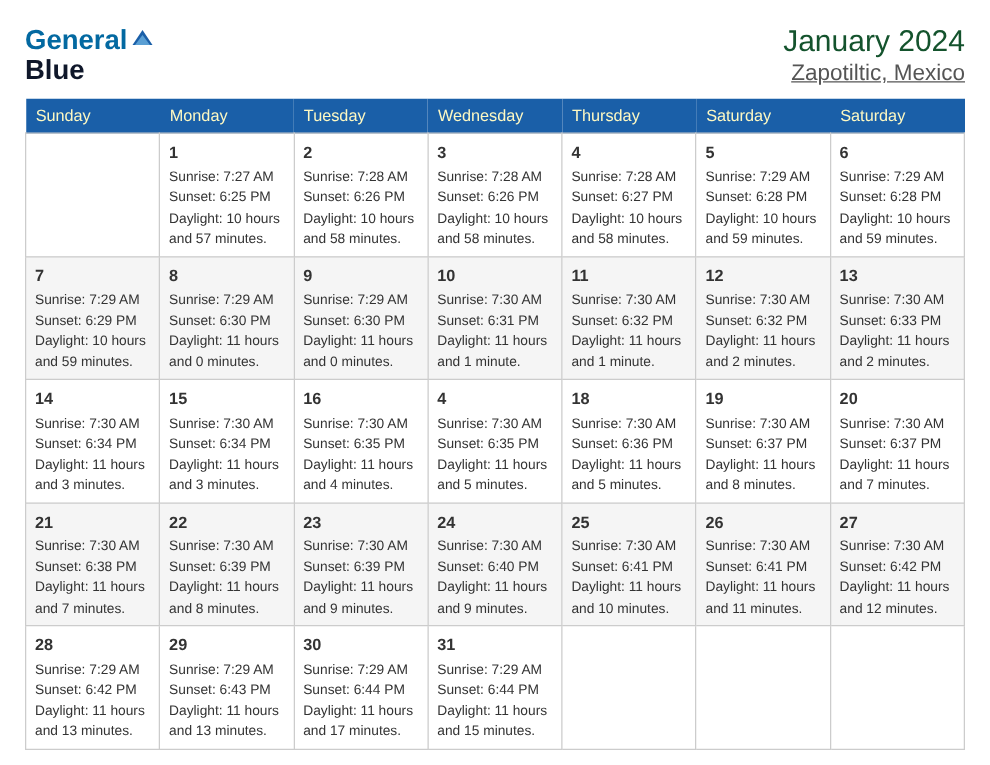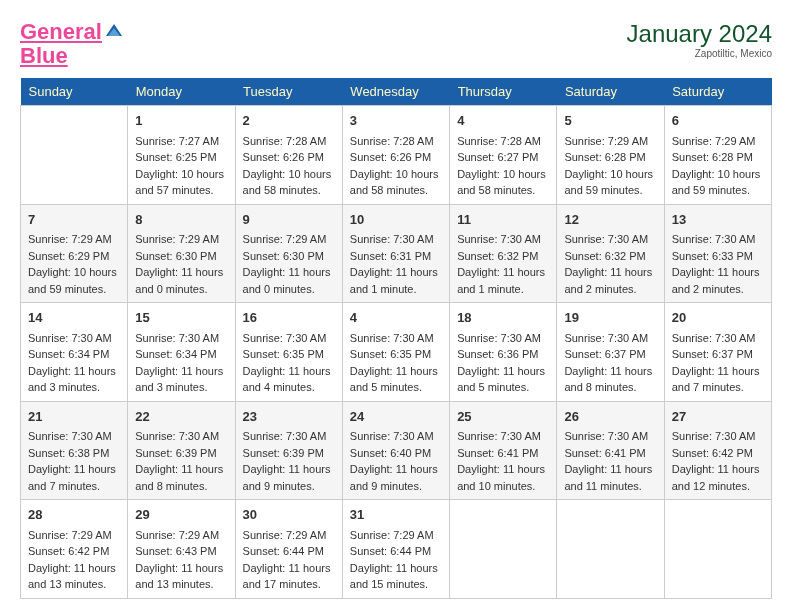--- a/index.html
+++ b/index.html
@@ -18,38 +18,39 @@
     }
     .logo {
       display: flex;
       align-items: center;
     }
     .logo-text {
       font-size: 22px;
       font-weight: bold;
       line-height: 1.1;
     }
-    .logo-general { color: #ec4899; text-decoration: underline; }
-    .logo-blue { color: #ec4899; text-decoration: underline; }
+    .logo-general { color: #0369a1; }
+    .logo-blue { color: #0f172a; }
     .logo-icon {
       width: 20px;
       height: 20px;
       margin-left: 2px;
     }
     .title-section {
       text-align: right;
     }
     .month-year {
       font-size: 24px;
       color: #14532d;
       font-weight: normal;
     }
     .location {
-      font-size: 10px;
+      font-size: 18px;
       color: #555;
+      text-decoration: underline;
     }
     table {
       width: 100%;
       border-collapse: collapse;
       font-size: 11px;
     }
     thead tr th {
       background-color: #1a5fa8;
       color: #fef9c3;
       padding: 6px 8px;

